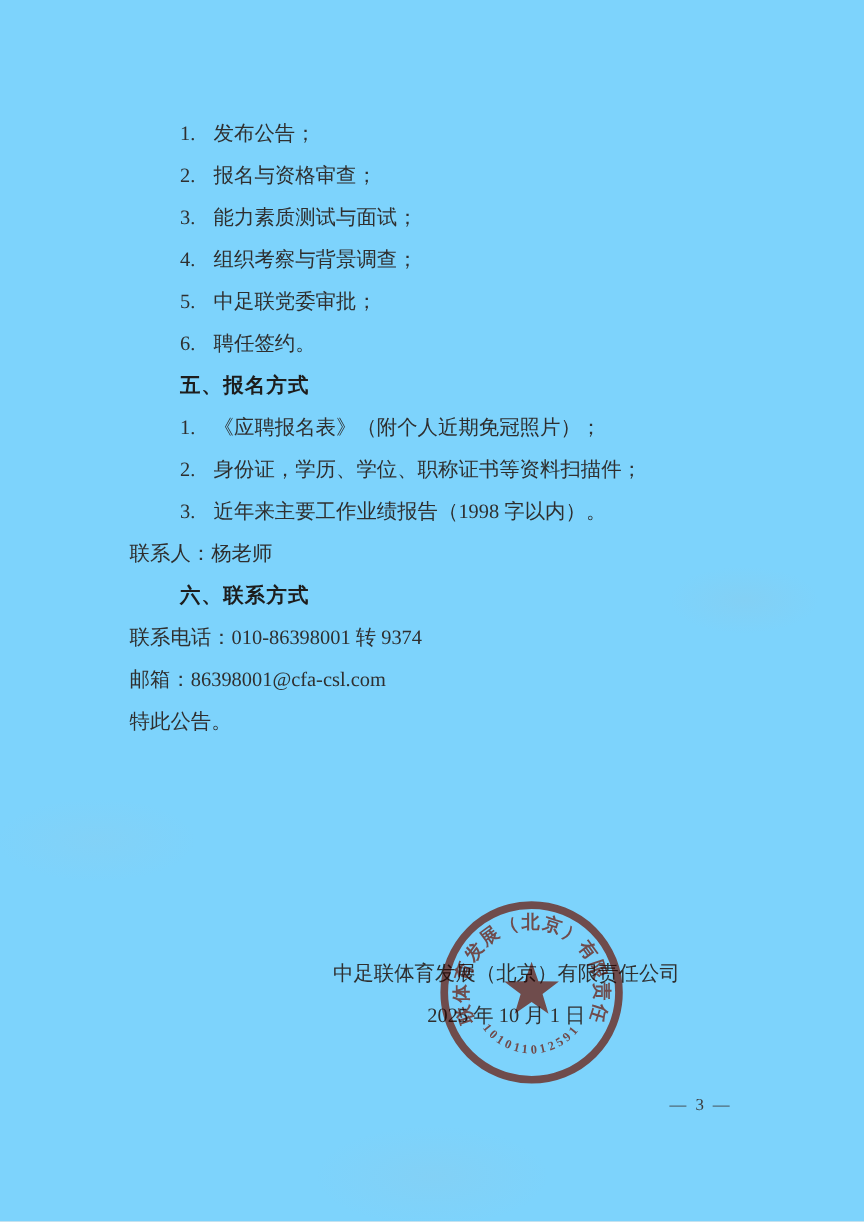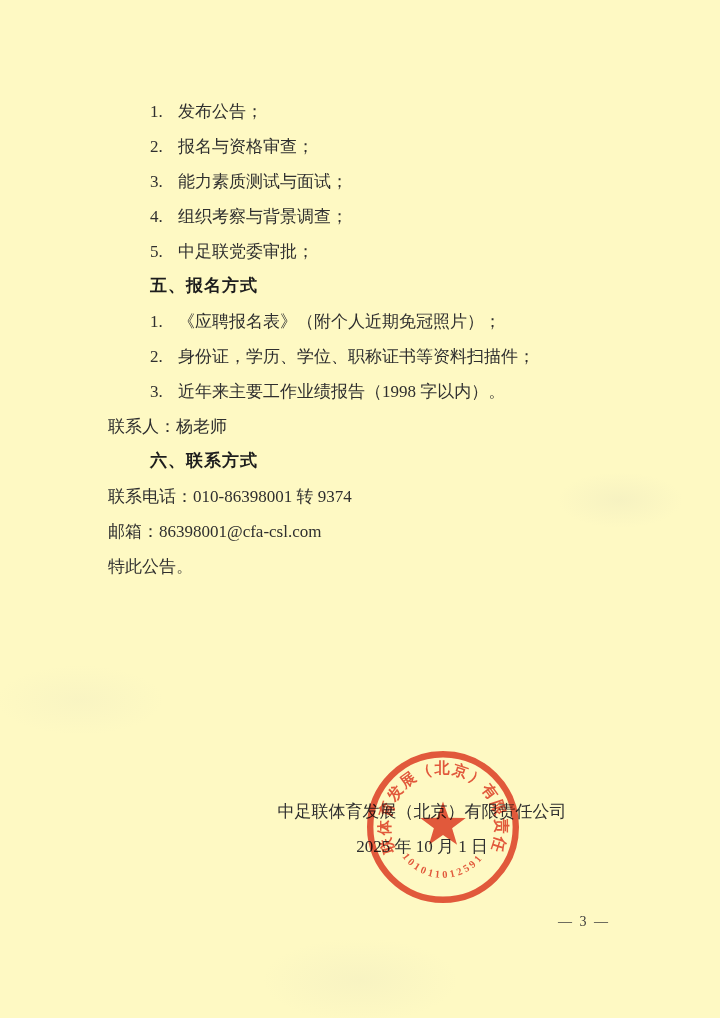--- a/index.html
+++ b/index.html
@@ -2,21 +2,21 @@
 <html><head>
 <meta charset="utf-8">
 <style>
   * { margin: 0; padding: 0; box-sizing: border-box; }
   html, body { background: #e8e8e8; }
   .page {
     position: relative;
     width: 720px;
     height: 1018px;
     margin: 0 auto;
-    background: #fef9c3;
+    background: #7dd3fc;
     overflow: hidden;
     font-family: "Liberation Serif", "DejaVu Serif", serif;
     color: #2f2f2f;
   }
   
   .page::before {
     content: "";
     position: absolute;
     inset: 0;
     background:
@@ -35,21 +35,21 @@
     line-height: 35px;
     font-size: 17px;
     white-space: nowrap;
   }
   .indent { padding-left: 42px; }
   .num {
     display: inline-block;
     width: 28px;
   }
   .heading {
-    font-family: Liberation Mono, monospace;
+    font-family: Liberation Serif, serif;
     font-weight: 700;
     color: #1d1d1d;
     letter-spacing: 1px;
   }
   .signature {
     position: absolute;
     left: 202px;
     top: 794px;
     width: 440px;
     text-align: center;
@@ -97,20 +97,23 @@
     </div>
     <div class="line indent">
       <span class="num">3.</span><span>能力素质测试与面试；</span>
     </div>
     <div class="line indent">
       <span class="num">4.</span><span>组织考察与背景调查；</span>
     </div>
     <div class="line indent">
       <span class="num">5.</span><span>中足联党委审批；</span>
     </div>
+    <div class="line indent">
+      <span class="num">6.</span><span>聘任签约。</span>
+    </div>
 
     <div class="line indent heading">五、报名方式</div>
 
     <div class="line indent">
       <span class="num">1.</span><span>《应聘报名表》（附个人近期免冠照片）；</span>
     </div>
     <div class="line indent">
       <span class="num">2.</span><span>身份证，学历、学位、职称证书等资料扫描件；</span>
     </div>
     <div class="line indent">

